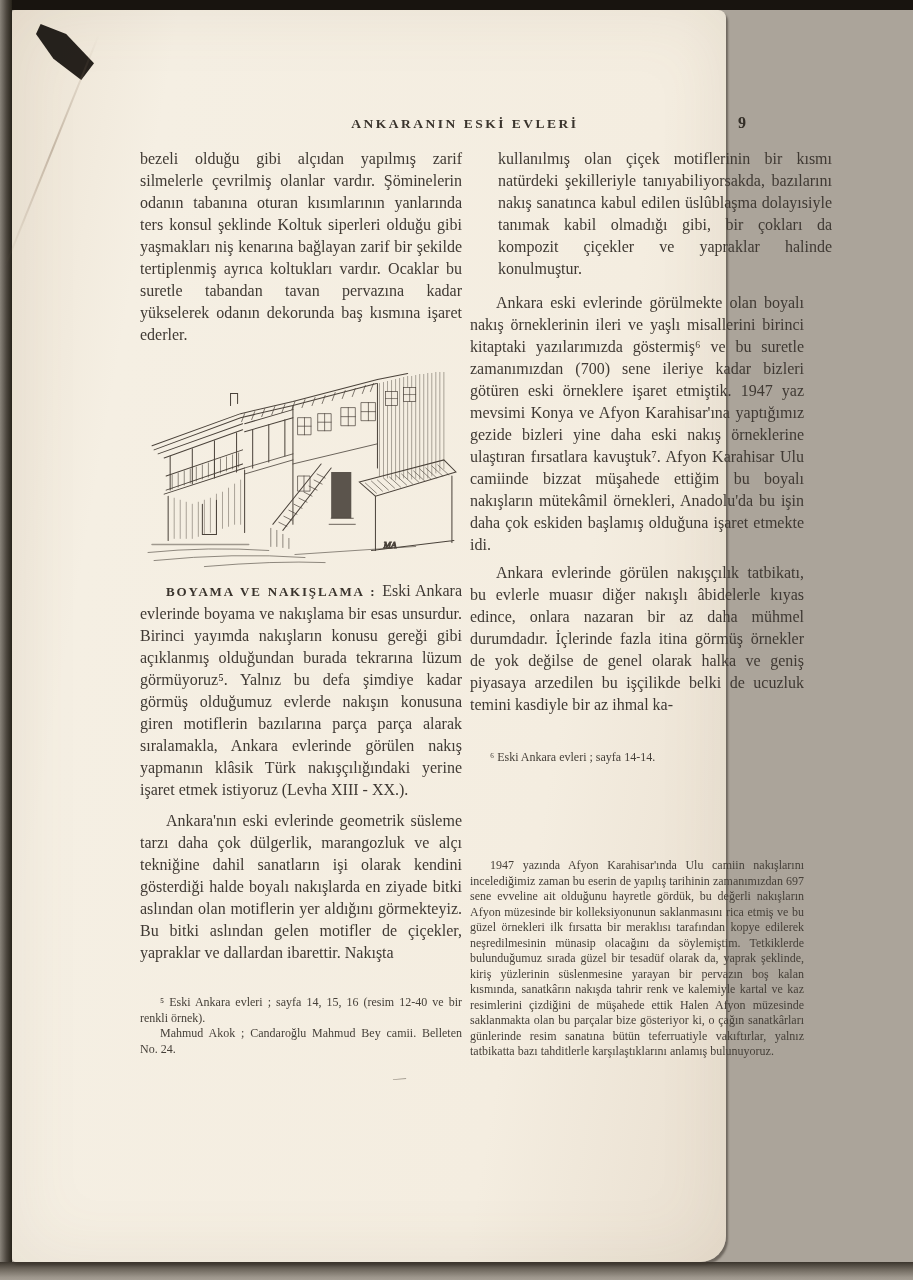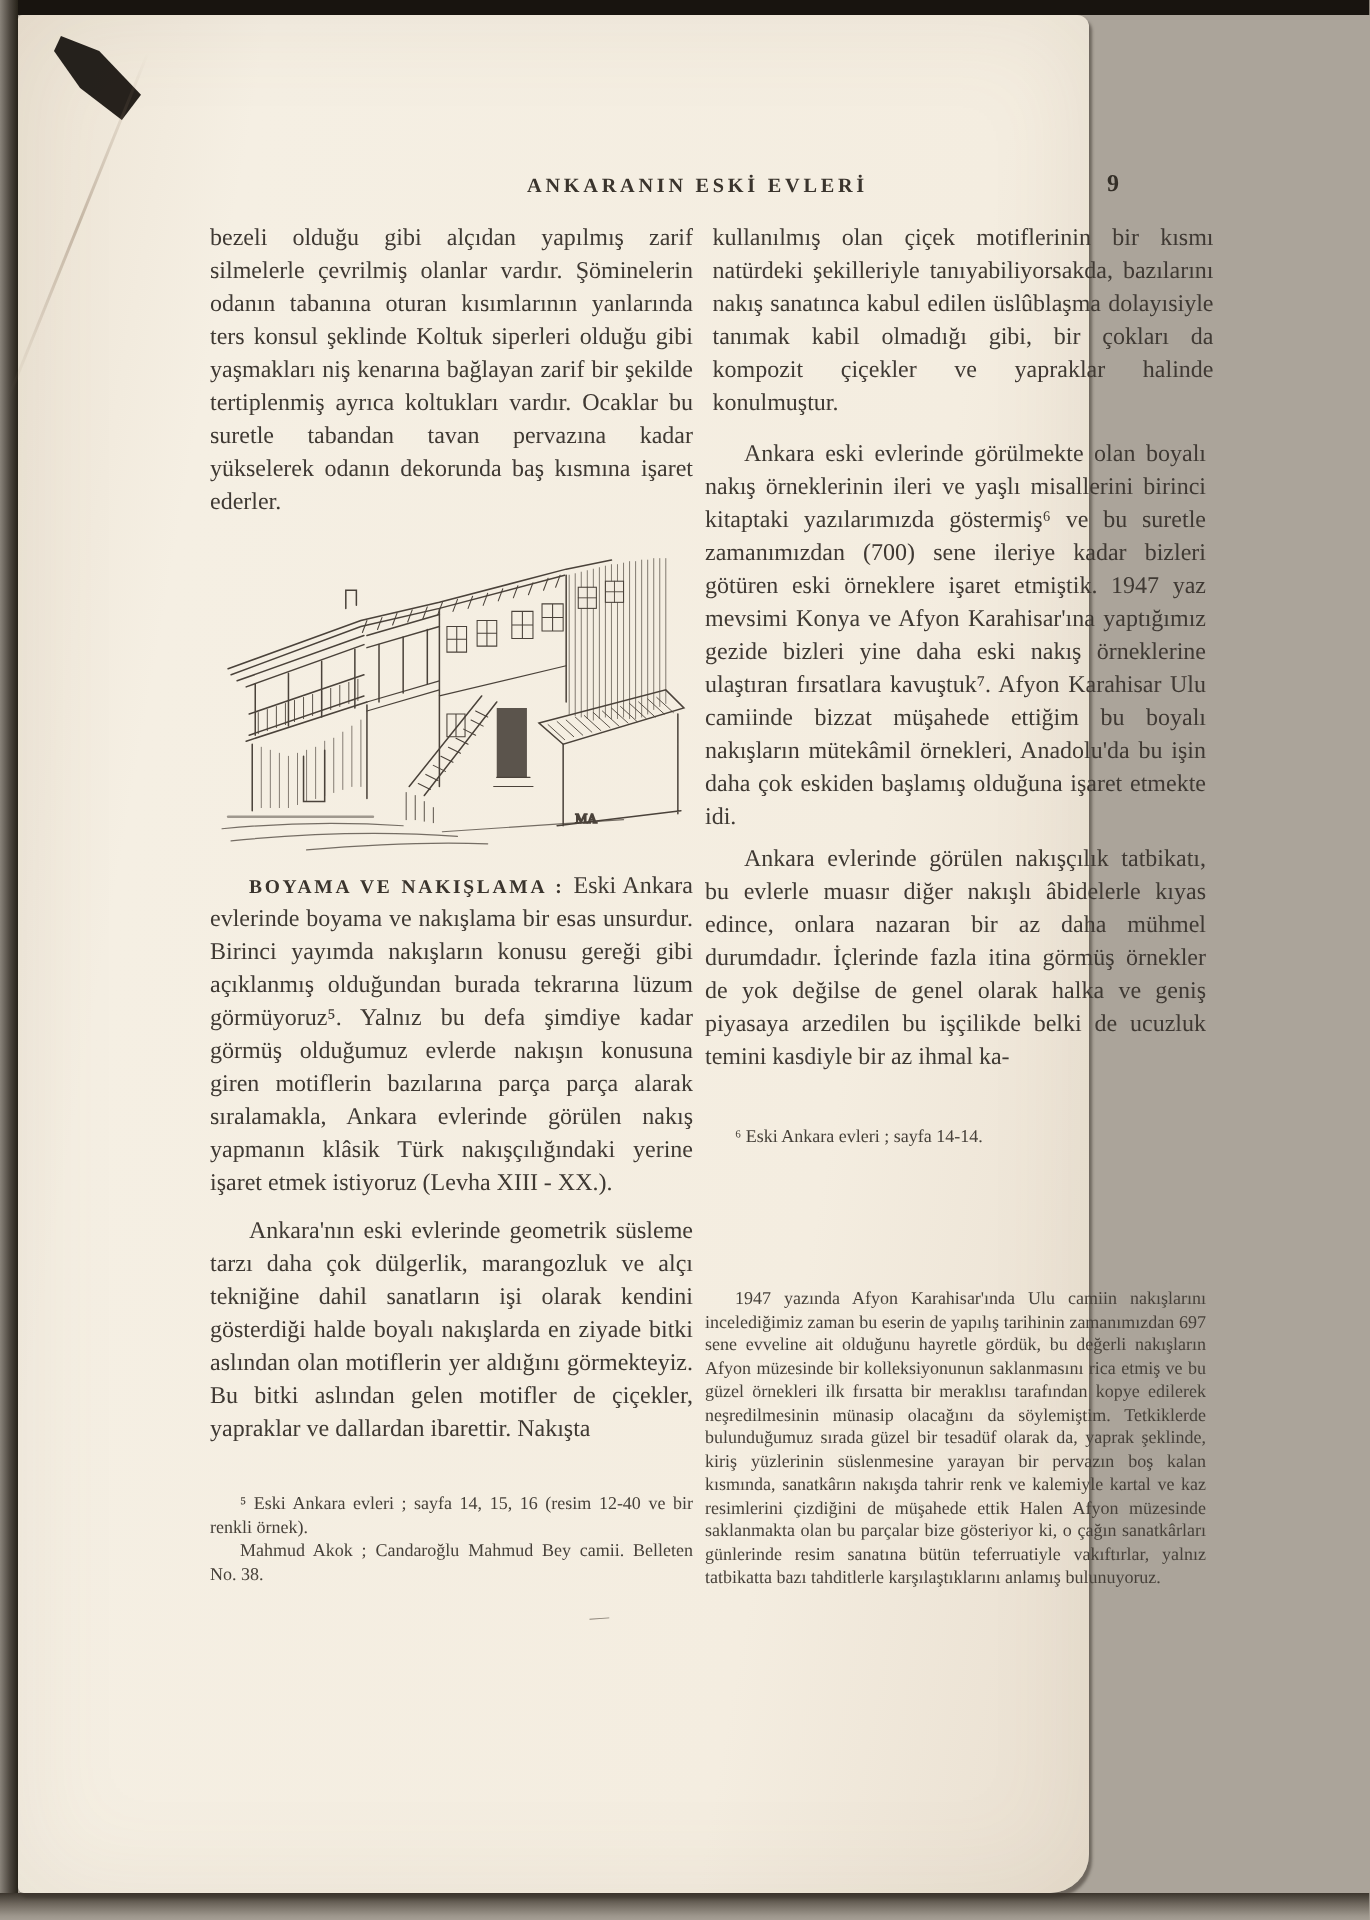--- a/index.html
+++ b/index.html
@@ -39,21 +39,21 @@
   .runhead{font-size:13.5px;font-weight:bold;letter-spacing:2.5px;color:#3a342d;}
   .pagenum{font-size:16px;font-weight:bold;color:#332e27;}
   .body-text{font-size:16px;line-height:22px;text-align:justify;color:#3f3933;margin:0;}
   .indent{text-indent:26px;}
   .run-in{font-size:13px;font-weight:bold;letter-spacing:1.8px;color:#3a342d;margin-right:6px;}
   .footnote{font-size:12px;line-height:15.5px;text-align:justify;color:#464039;margin:0;}
   .fn-ind{text-indent:20px;}
   .fn-gap{margin-bottom:4px;}
   .dashmark{font-size:13px;color:#8d857a;transform:rotate(-4deg);}
 
-  .figure-wrap{overflow:visible;}
+  .figure-wrap{overflow:visible;font-style:italic;}
   svg text{font-family:"Liberation Serif","DejaVu Serif",serif;fill:#4a423a;}
 </style>
 </head>
 <body>
 
 <div class="scan">
   <div class="top-strip"></div>
   <div class="left-strip"></div>
   <div class="edge-right"></div>
   <div class="bottom-strip"></div>
@@ -125,26 +125,26 @@
         </g>
       </svg>
     </div>
 
     <p class="abs body-text indent" style="left:128px;top:570px;width:322px;"><span class="run-in">BOYAMA VE NAKIŞLAMA :</span><span>Eski Ankara evlerinde boyama ve nakışlama bir esas unsurdur. Birinci yayımda nakışların konusu gereği gibi açıklanmış olduğundan burada tekrarına lüzum görmüyoruz⁵. Yalnız bu defa şimdiye kadar görmüş olduğumuz evlerde nakışın konusuna giren motiflerin bazılarına parça parça alarak sıralamakla, Ankara evlerinde görülen nakış yapmanın klâsik Türk nakışçılığındaki yerine işaret etmek istiyoruz (Levha XIII - XX.).</span></p>
 
     <p class="abs body-text indent" style="left:128px;top:800px;width:322px;">Ankara'nın eski evlerinde geometrik süsleme tarzı daha çok dülgerlik, marangozluk ve alçı tekniğine dahil sanatların işi olarak kendini gösterdiği halde boyalı nakışlarda en ziyade bitki aslından olan motiflerin yer aldığını görmekteyiz. Bu bitki aslından gelen motifler de çiçekler, yapraklar ve dallardan ibarettir. Nakışta</p>
 
     <div class="abs" style="left:128px;top:985px;width:322px;">
       <p class="footnote fn-ind">⁵ Eski Ankara evleri ; sayfa 14, 15, 16 (resim 12-40 ve bir renkli örnek).</p>
-      <p class="footnote fn-ind">Mahmud Akok ; Candaroğlu Mahmud Bey camii. Belleten No. 38.</p>
+      <p class="footnote fn-ind">Mahmud Akok ; Candaroğlu Mahmud Bey camii. Belleten No. 24.</p>
     </div>
 
     <div class="abs dashmark" style="left:381px;top:1060px;">—</div>
 
-    <p class="abs body-text" style="left:463px;top:138px;width:334px;">kullanılmış olan çiçek motiflerinin bir kısmı natürdeki şekilleriyle tanıyabiliyorsakda, bazılarını nakış sanatınca kabul edilen üslûblaşma dolayısiyle tanımak kabil olmadığı gibi, bir çokları da kompozit çiçekler ve yapraklar halinde konulmuştur.</p>
+    <p class="abs body-text" style="left:486px;top:138px;width:334px;">kullanılmış olan çiçek motiflerinin bir kısmı natürdeki şekilleriyle tanıyabiliyorsakda, bazılarını nakış sanatınca kabul edilen üslûblaşma dolayısiyle tanımak kabil olmadığı gibi, bir çokları da kompozit çiçekler ve yapraklar halinde konulmuştur.</p>
 
     <p class="abs body-text indent" style="left:458px;top:282px;width:334px;">Ankara eski evlerinde görülmekte olan boyalı nakış örneklerinin ileri ve yaşlı misallerini birinci kitaptaki yazılarımızda göstermiş⁶ ve bu suretle zamanımızdan (700) sene ileriye kadar bizleri götüren eski örneklere işaret etmiştik. 1947 yaz mevsimi Konya ve Afyon Karahisar'ına yaptığımız gezide bizleri yine daha eski nakış örneklerine ulaştıran fırsatlara kavuştuk⁷. Afyon Karahisar Ulu camiinde bizzat müşahede ettiğim bu boyalı nakışların mütekâmil örnekleri, Anadolu'da bu işin daha çok eskiden başlamış olduğuna işaret etmekte idi.</p>
 
     <p class="abs body-text indent" style="left:458px;top:552px;width:334px;">Ankara evlerinde görülen nakışçılık tatbikatı, bu evlerle muasır diğer nakışlı âbidelerle kıyas edince, onlara nazaran bir az daha mühmel durumdadır. İçlerinde fazla itina görmüş örnekler de yok değilse de genel olarak halka ve geniş piyasaya arzedilen bu işçilikde belki de ucuzluk temini kasdiyle bir az ihmal ka-</p>
 
     <div class="abs" style="left:458px;top:740px;width:334px;">
       <p class="footnote fn-ind fn-gap">⁶ Eski Ankara evleri ; sayfa 14-14.</p>
     </div>
 
     <p class="abs footnote fn-ind" style="left:458px;top:848px;width:334px;">1947 yazında Afyon Karahisar'ında Ulu camiin nakışlarını incelediğimiz zaman bu eserin de yapılış tarihinin zamanımızdan 697 sene evveline ait olduğunu hayretle gördük, bu değerli nakışların Afyon müzesinde bir kolleksiyonunun saklanmasını rica etmiş ve bu güzel örnekleri ilk fırsatta bir meraklısı tarafından kopye edilerek neşredilmesinin münasip olacağını da söylemiştim. Tetkiklerde bulunduğumuz sırada güzel bir tesadüf olarak da, yaprak şeklinde, kiriş yüzlerinin süslenmesine yarayan bir pervazın boş kalan kısmında, sanatkârın nakışda tahrir renk ve kalemiyle kartal ve kaz resimlerini çizdiğini de müşahede ettik Halen Afyon müzesinde saklanmakta olan bu parçalar bize gösteriyor ki, o çağın sanatkârları günlerinde resim sanatına bütün teferruatiyle vakıftırlar, yalnız tatbikatta bazı tahditlerle karşılaştıklarını anlamış bulunuyoruz.</p>

